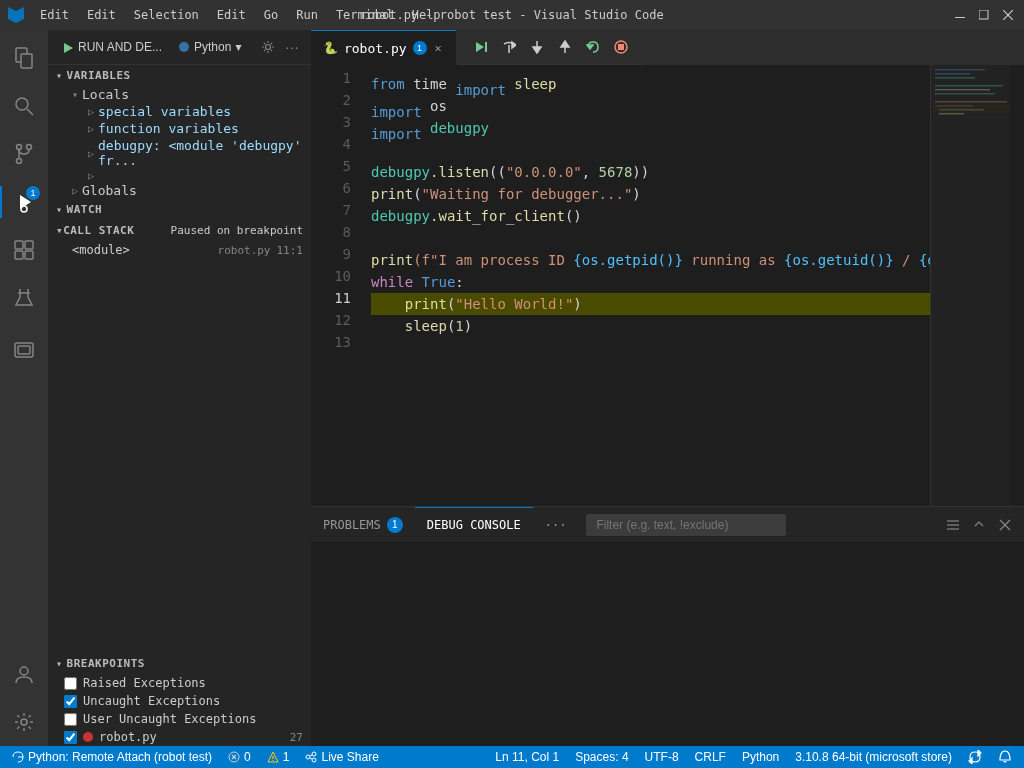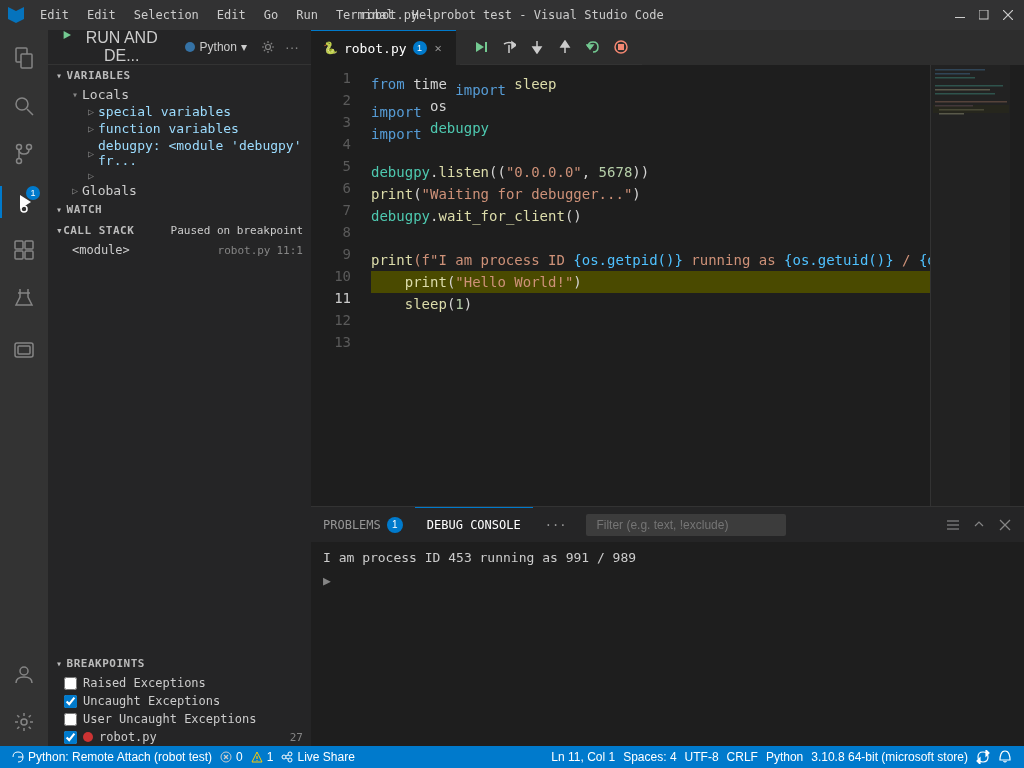--- a/index.html
+++ b/index.html
@@ -140,27 +140,27 @@
       background: #252526;
       display: flex;
       align-items: center;
       padding: 0 8px;
       gap: 4px;
       border-bottom: 1px solid #333;
       flex-shrink: 0;
     }
     .debug-run-btn {
       display: flex;
-      align-items: flex-start;
+      align-items: flex-end;
       gap: 4px;
       background: none;
       border: none;
       color: #cccccc;
       cursor: pointer;
-      font-size: 16px;
+      font-size: 12px;
       padding: 2px 6px;
     }
     .python-selector {
       display: flex;
       align-items: center;
       gap: 4px;
       background: none;
       border: none;
       color: #cccccc;
       cursor: pointer;
@@ -507,21 +507,21 @@
       color: #cccccc;
     }
 
     
     #status-bar {
       height: 22px;
       background: #007acc;
       display: flex;
       align-items: center;
       padding: 0 8px;
-      gap: 0;
+      gap: 8px;
       flex-shrink: 0;
       font-size: 12px;
       font-family: sans-serif;
     }
     .status-item {
       display: flex;
       align-items: center;
       gap: 4px;
       color: white;
       padding: 0 4px;
@@ -877,20 +877,26 @@
           <span class="fn-name">print</span>
           <span class="fstr">(f"I am process ID </span>
           <span class="fstr-var">{os.getpid()}</span>
           <span class="fstr"> running as </span>
           <span class="fstr-var">{os.getuid()}</span>
           <span class="fstr"> / </span>
           <span class="fstr-var">{os.getgid()}</span>
           
         </div>
 
+        <div class="code-line">
+          <span class="kw-while">while</span>
+          <span> </span>
+          <span class="kw-true">True</span>
+          <span>:</span>
+        </div>
 
         <div class="code-line current-line" style="position:relative;">
           
           <span>    </span>
           <span class="fn-name">print</span>
           <span>(</span>
           <span class="str-val">"Hello World!"</span>
           <span>)</span>
         </div>
 
@@ -952,27 +958,20 @@
             </svg>
           </button>
           <button class="icon-btn">
             <svg width="14" height="14" viewBox="0 0 14 14">
               <line x1="2" y1="2" x2="12" y2="12" stroke="#858585" stroke-width="1.2"></line>
               <line x1="12" y1="2" x2="2" y2="12" stroke="#858585" stroke-width="1.2"></line>
             </svg>
           </button>
         </div>
       </div>
-      <div id="panel-content">
-        <div class="console-output">I am process ID 453 running as 991 / 989</div>
-        <div style="display:flex;align-items:center;margin-top:8px;">
-          <span style="color:#858585;margin-right:8px;">▶</span>
-          <input type="text" style="flex: 1 1 0%; background: transparent; border: none; outline: none; color: rgb(204, 204, 204); font-family: Consolas, monospace; font-size: 13px;" placeholder="">
-        </div>
-      </div>
     </div>
 
   </div>
 </div>
 
 <div id="status-bar">
   <div class="status-item">
     <svg width="12" height="12" viewBox="0 0 12 12" fill="none" stroke="white" stroke-width="1">
       <path d="M1 6 Q1 1 6 1 Q11 1 11 6 Q11 11 6 11"></path>
       <path d="M6 6 L11 6"></path>

